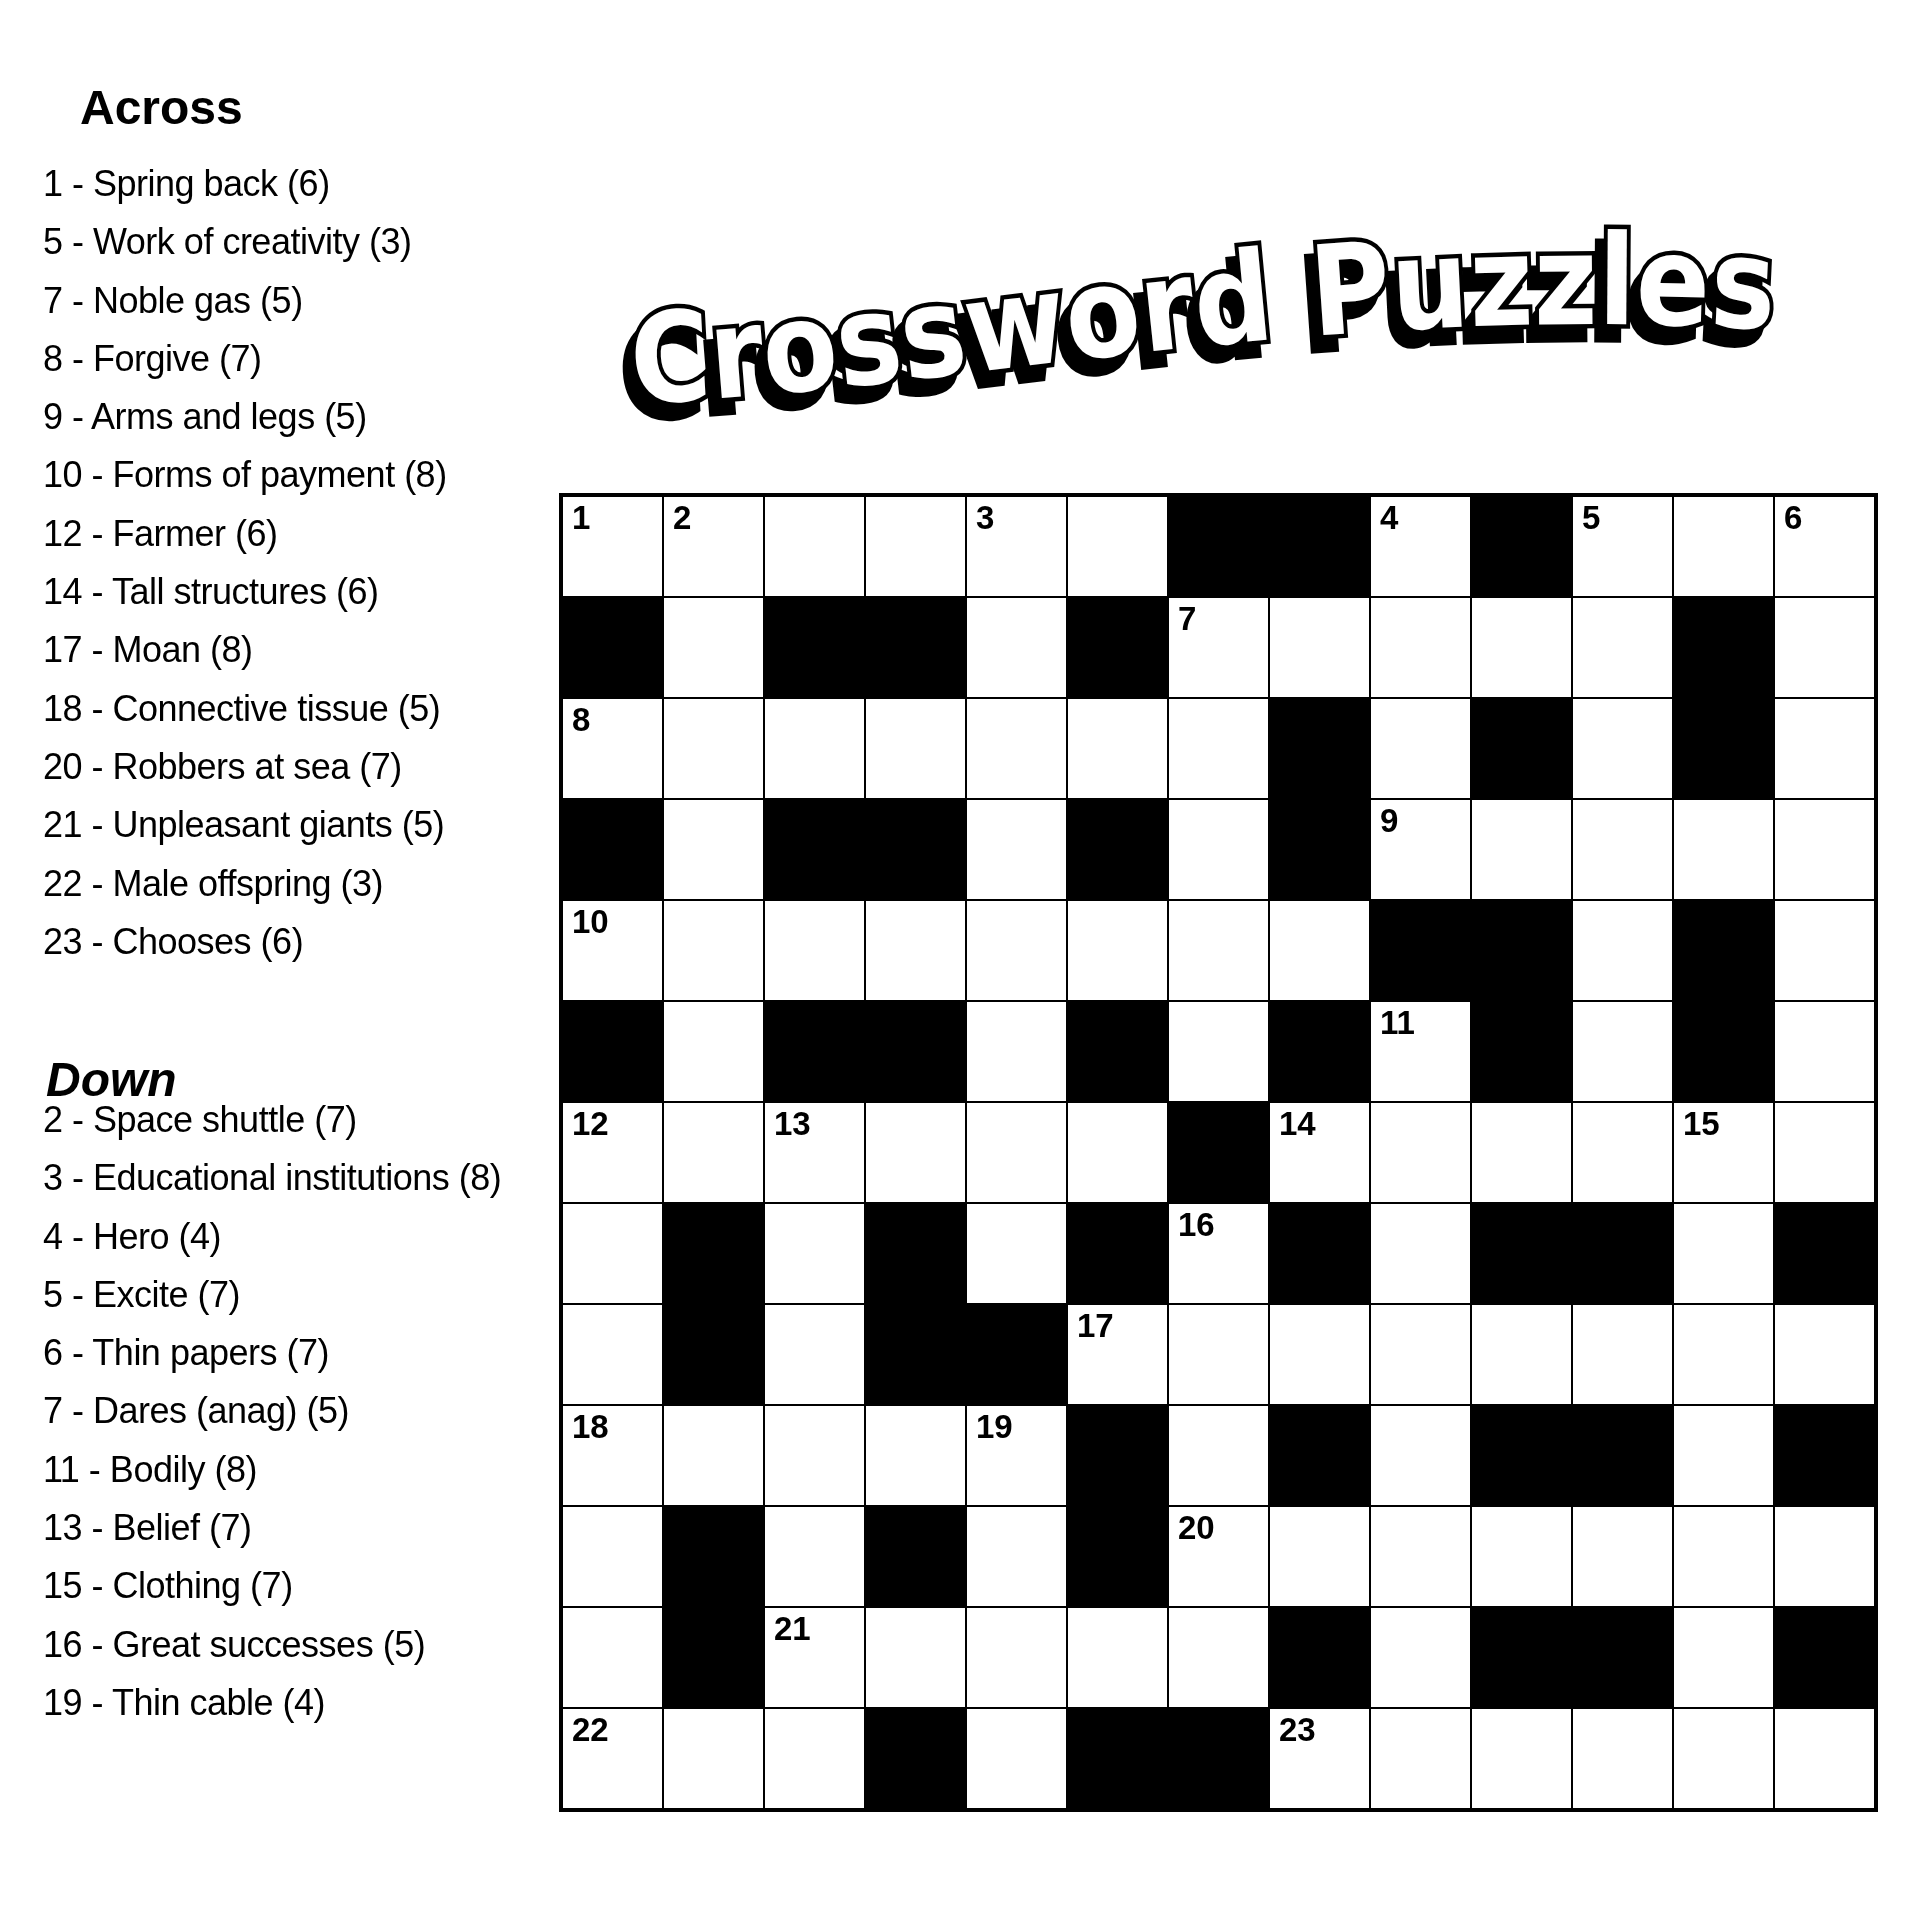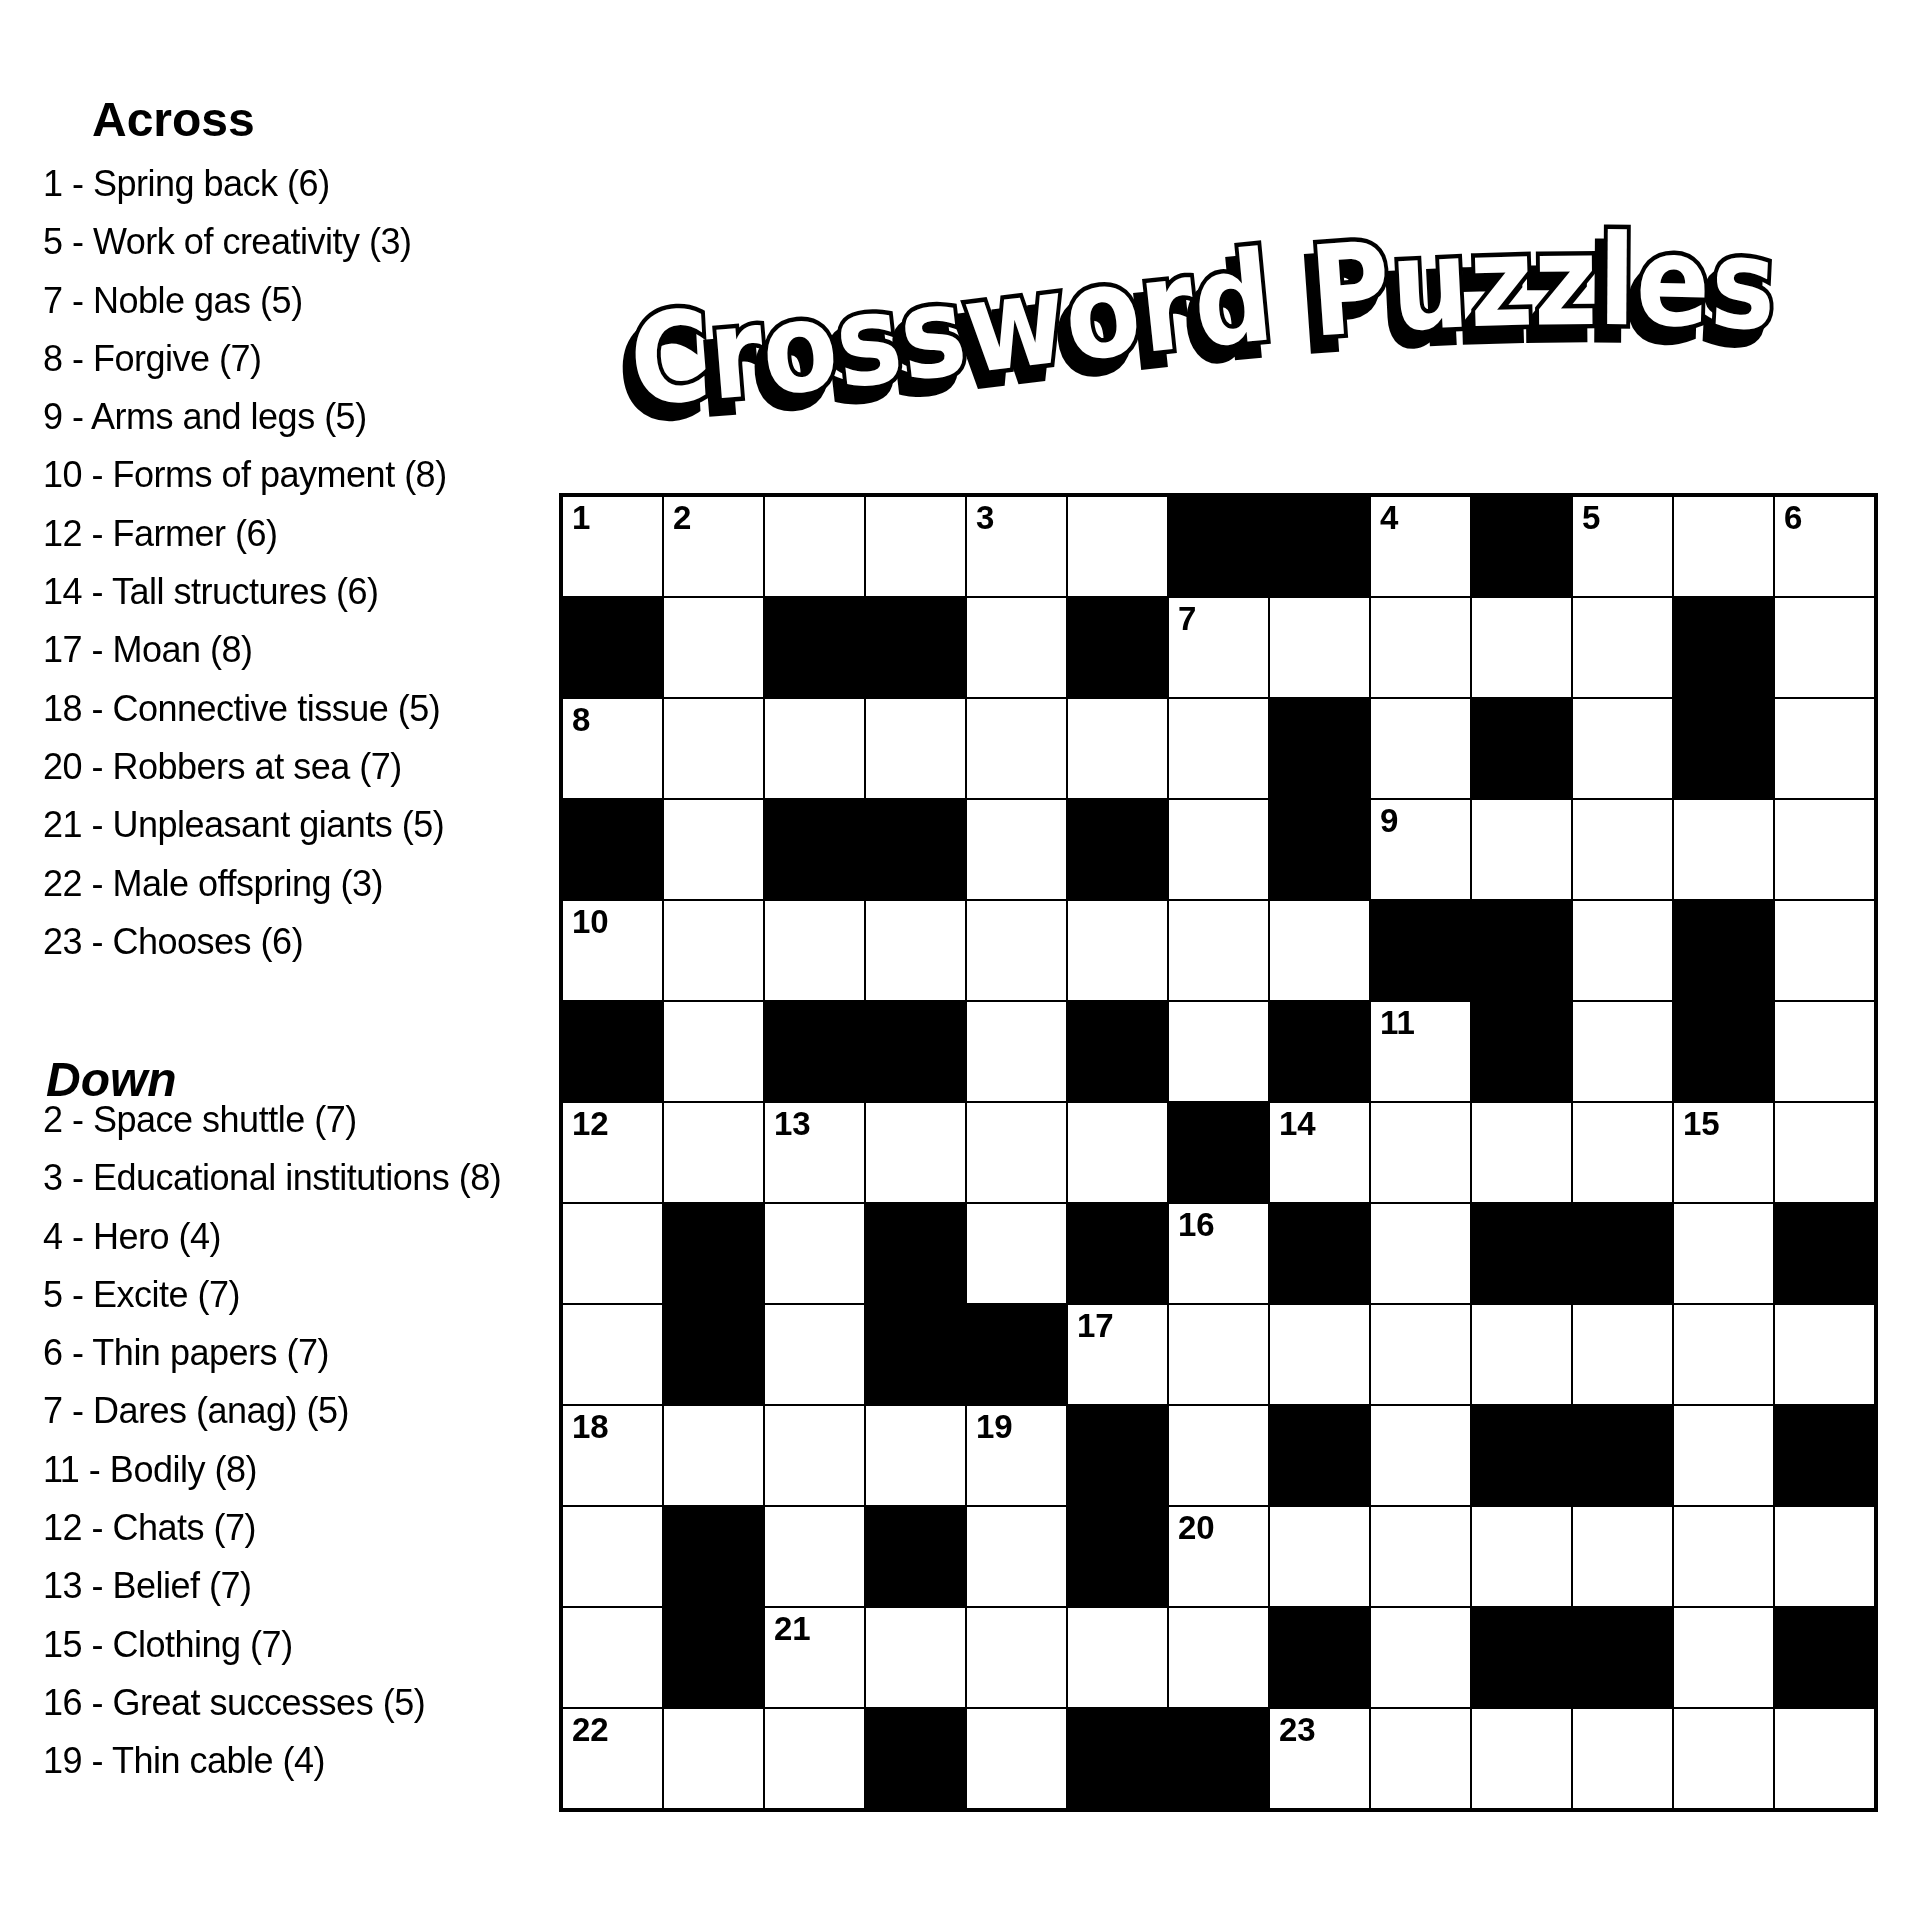--- a/index.html
+++ b/index.html
@@ -9,21 +9,21 @@
     position:relative; overflow:hidden;
     font-family:"Liberation Sans", sans-serif;
   }
   .clue-header {
     position:absolute;
     font-weight:bold;
     font-size:48px;
     line-height:1;
     white-space:nowrap;
   }
-  #across-header { left:80px; top:96px;margin-left:12px; }
+  #across-header { left:80px; top:84px; }
   #down-header  { left:46px; top:1056px;font-style:italic; }
   .clue-list {
     position:absolute; left:43px;
     font-size:36px;
     letter-spacing:-0.5px;
   }
   #across-list { top:155px; }
   #down-list   { top:1091px; }
   .clue {
     display:block;
@@ -96,21 +96,20 @@
 
 <div class="clue-header" id="down-header">Down</div>
 <div class="clue-list" id="down-list">
     <div class="clue">2 - Space shuttle (7)</div>
     <div class="clue">3 - Educational institutions (8)</div>
     <div class="clue">4 - Hero (4)</div>
     <div class="clue">5 - Excite (7)</div>
     <div class="clue">6 - Thin papers (7)</div>
     <div class="clue">7 - Dares (anag) (5)</div>
     <div class="clue">11 - Bodily (8)</div>
-    <div class="clue">12 - Chats (7)</div>
     <div class="clue">13 - Belief (7)</div>
     <div class="clue">15 - Clothing (7)</div>
     <div class="clue">16 - Great successes (5)</div>
     <div class="clue">19 - Thin cable (4)</div>
   </div>
 
 <div id="grid">
     <div class="cell">
       <span class="num">1</span>
     </div>

